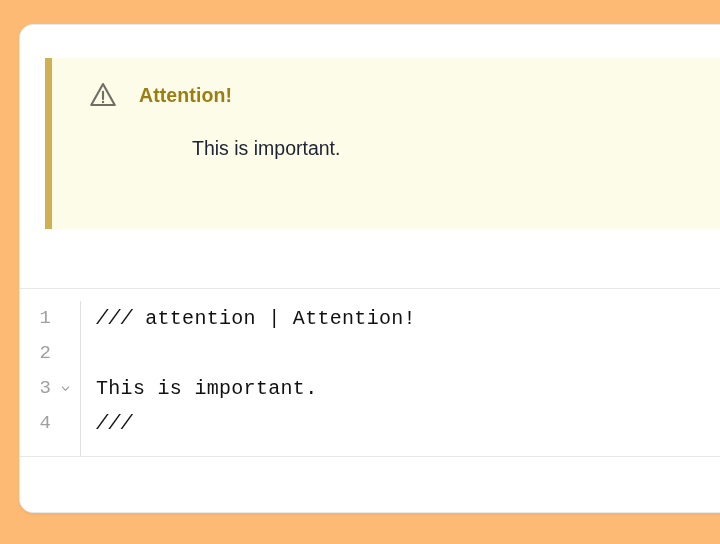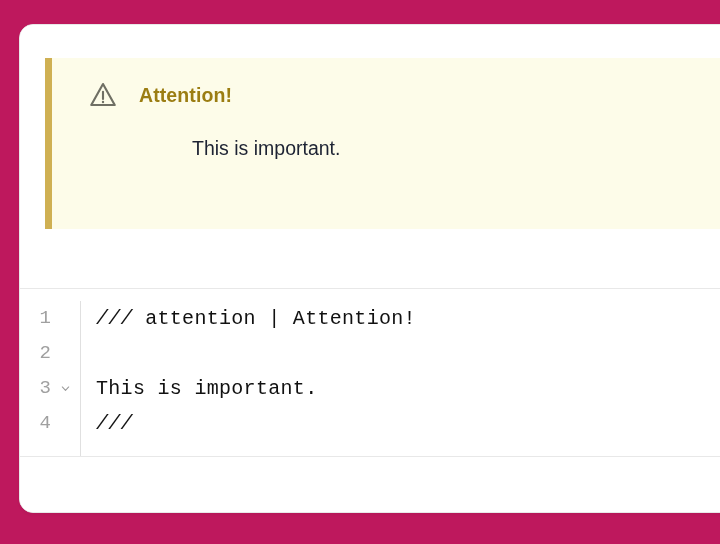--- a/index.html
+++ b/index.html
@@ -11,21 +11,21 @@
     height: 544px;
     background: #ffffff;
     font-family: "Liberation Sans", sans-serif;
     overflow: hidden;
   }
 
   .stage {
     position: relative;
     width: 720px;
     height: 544px;
-    background: #be185d;
+    background: #fdba74;
   }
 
   
   .card {
     position: absolute;
     left: 19px;
     top: 24px;
     width: 780px;           
     height: 489px;
     background: #ffffff;

